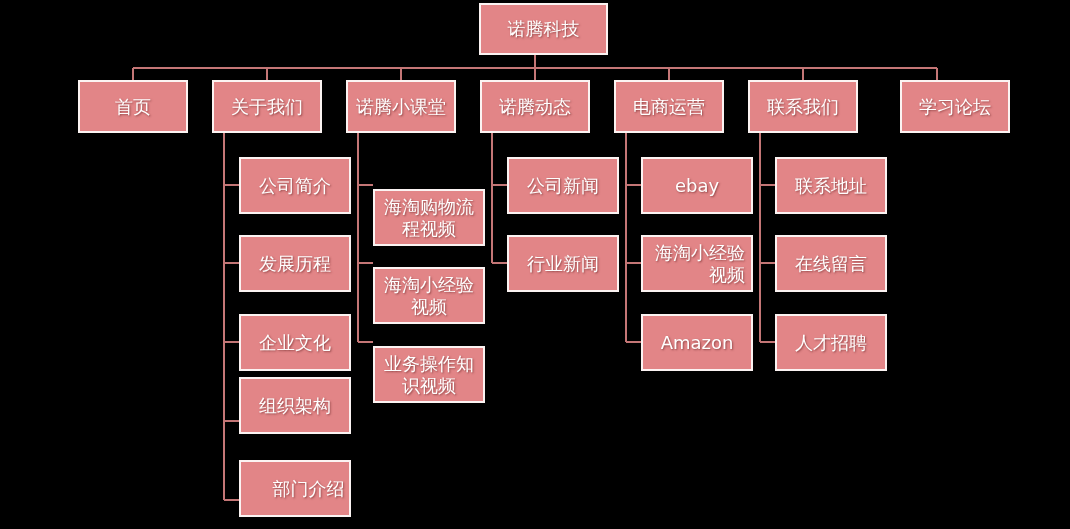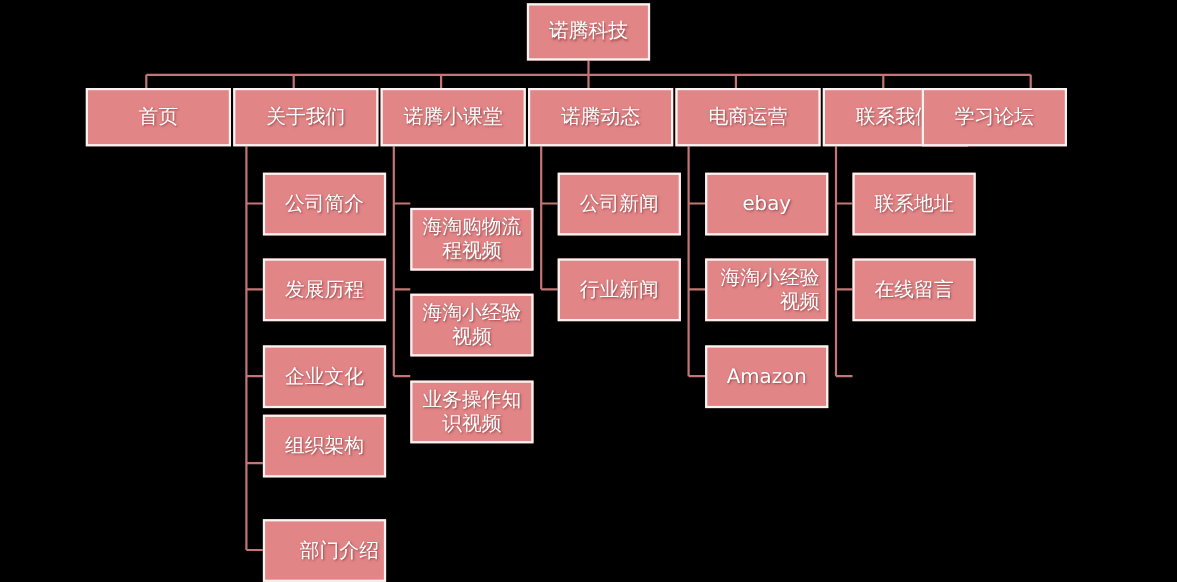--- a/index.html
+++ b/index.html
@@ -30,34 +30,34 @@
     display: flex;
     align-items: center;
     justify-content: center;
     text-align: center;
     font-size: 18px;
     line-height: 1.18;
     text-shadow: 1px 1px 2px rgba(80, 20, 20, 0.55);
   }
   .node .lbl { max-width: 96px; display: inline-block; }
   
-  .n-root { left: 479px; top: 3px; width: 112px; height: 52px; }
+  .n-root { left: 479px; top: 3px; width: 129px; height: 52px; }
   
-  .lv1 { top: 80px; width: 132px; height: 53px; }
+  .lv1 { top: 80px; width: 110px; height: 53px; }
   .n-home      { left: 78px; }
   .n-about     { left: 212px; }
   .n-classroom { left: 346px; }
   .n-news      { left: 480px; }
   .n-ecom      { left: 614px; }
   .n-contact   { left: 748px; }
-  .n-forum     { left: 838px; text-align: right; }
+  .n-forum     { left: 900px; text-align: right; }
   
   .lv2 { width: 112px; height: 57px; }
   .r1 { top: 157px; } .r2 { top: 235px; } .r3 { top: 314px; }
-  .r4 { top: 377px; } .r5 { top: 472px; padding-left: 27px; }
+  .r4 { top: 377px; } .r5 { top: 460px; padding-left: 27px; }
   .c-about     { left: 239px; }
   .c-classroom { left: 373px; margin-top: 32px; }
   .c-news      { left: 507px; }
   .c-ecom      { left: 641px; text-align: right; }
   .c-contact   { left: 775px; }
 </style>
 </head>
 <body>
 
 <div class="stage">
@@ -141,14 +141,17 @@
   <div class="node lv2 c-ecom r3">
     <span class="lbl">Amazon</span>
   </div>
 
   <div class="node lv2 c-contact r1">
     <span class="lbl">联系地址</span>
   </div>
   <div class="node lv2 c-contact r2">
     <span class="lbl">在线留言</span>
   </div>
+  <div class="node lv2 c-contact r3">
+    <span class="lbl">人才招聘</span>
+  </div>
 
 </div>
 
 </body></html>

